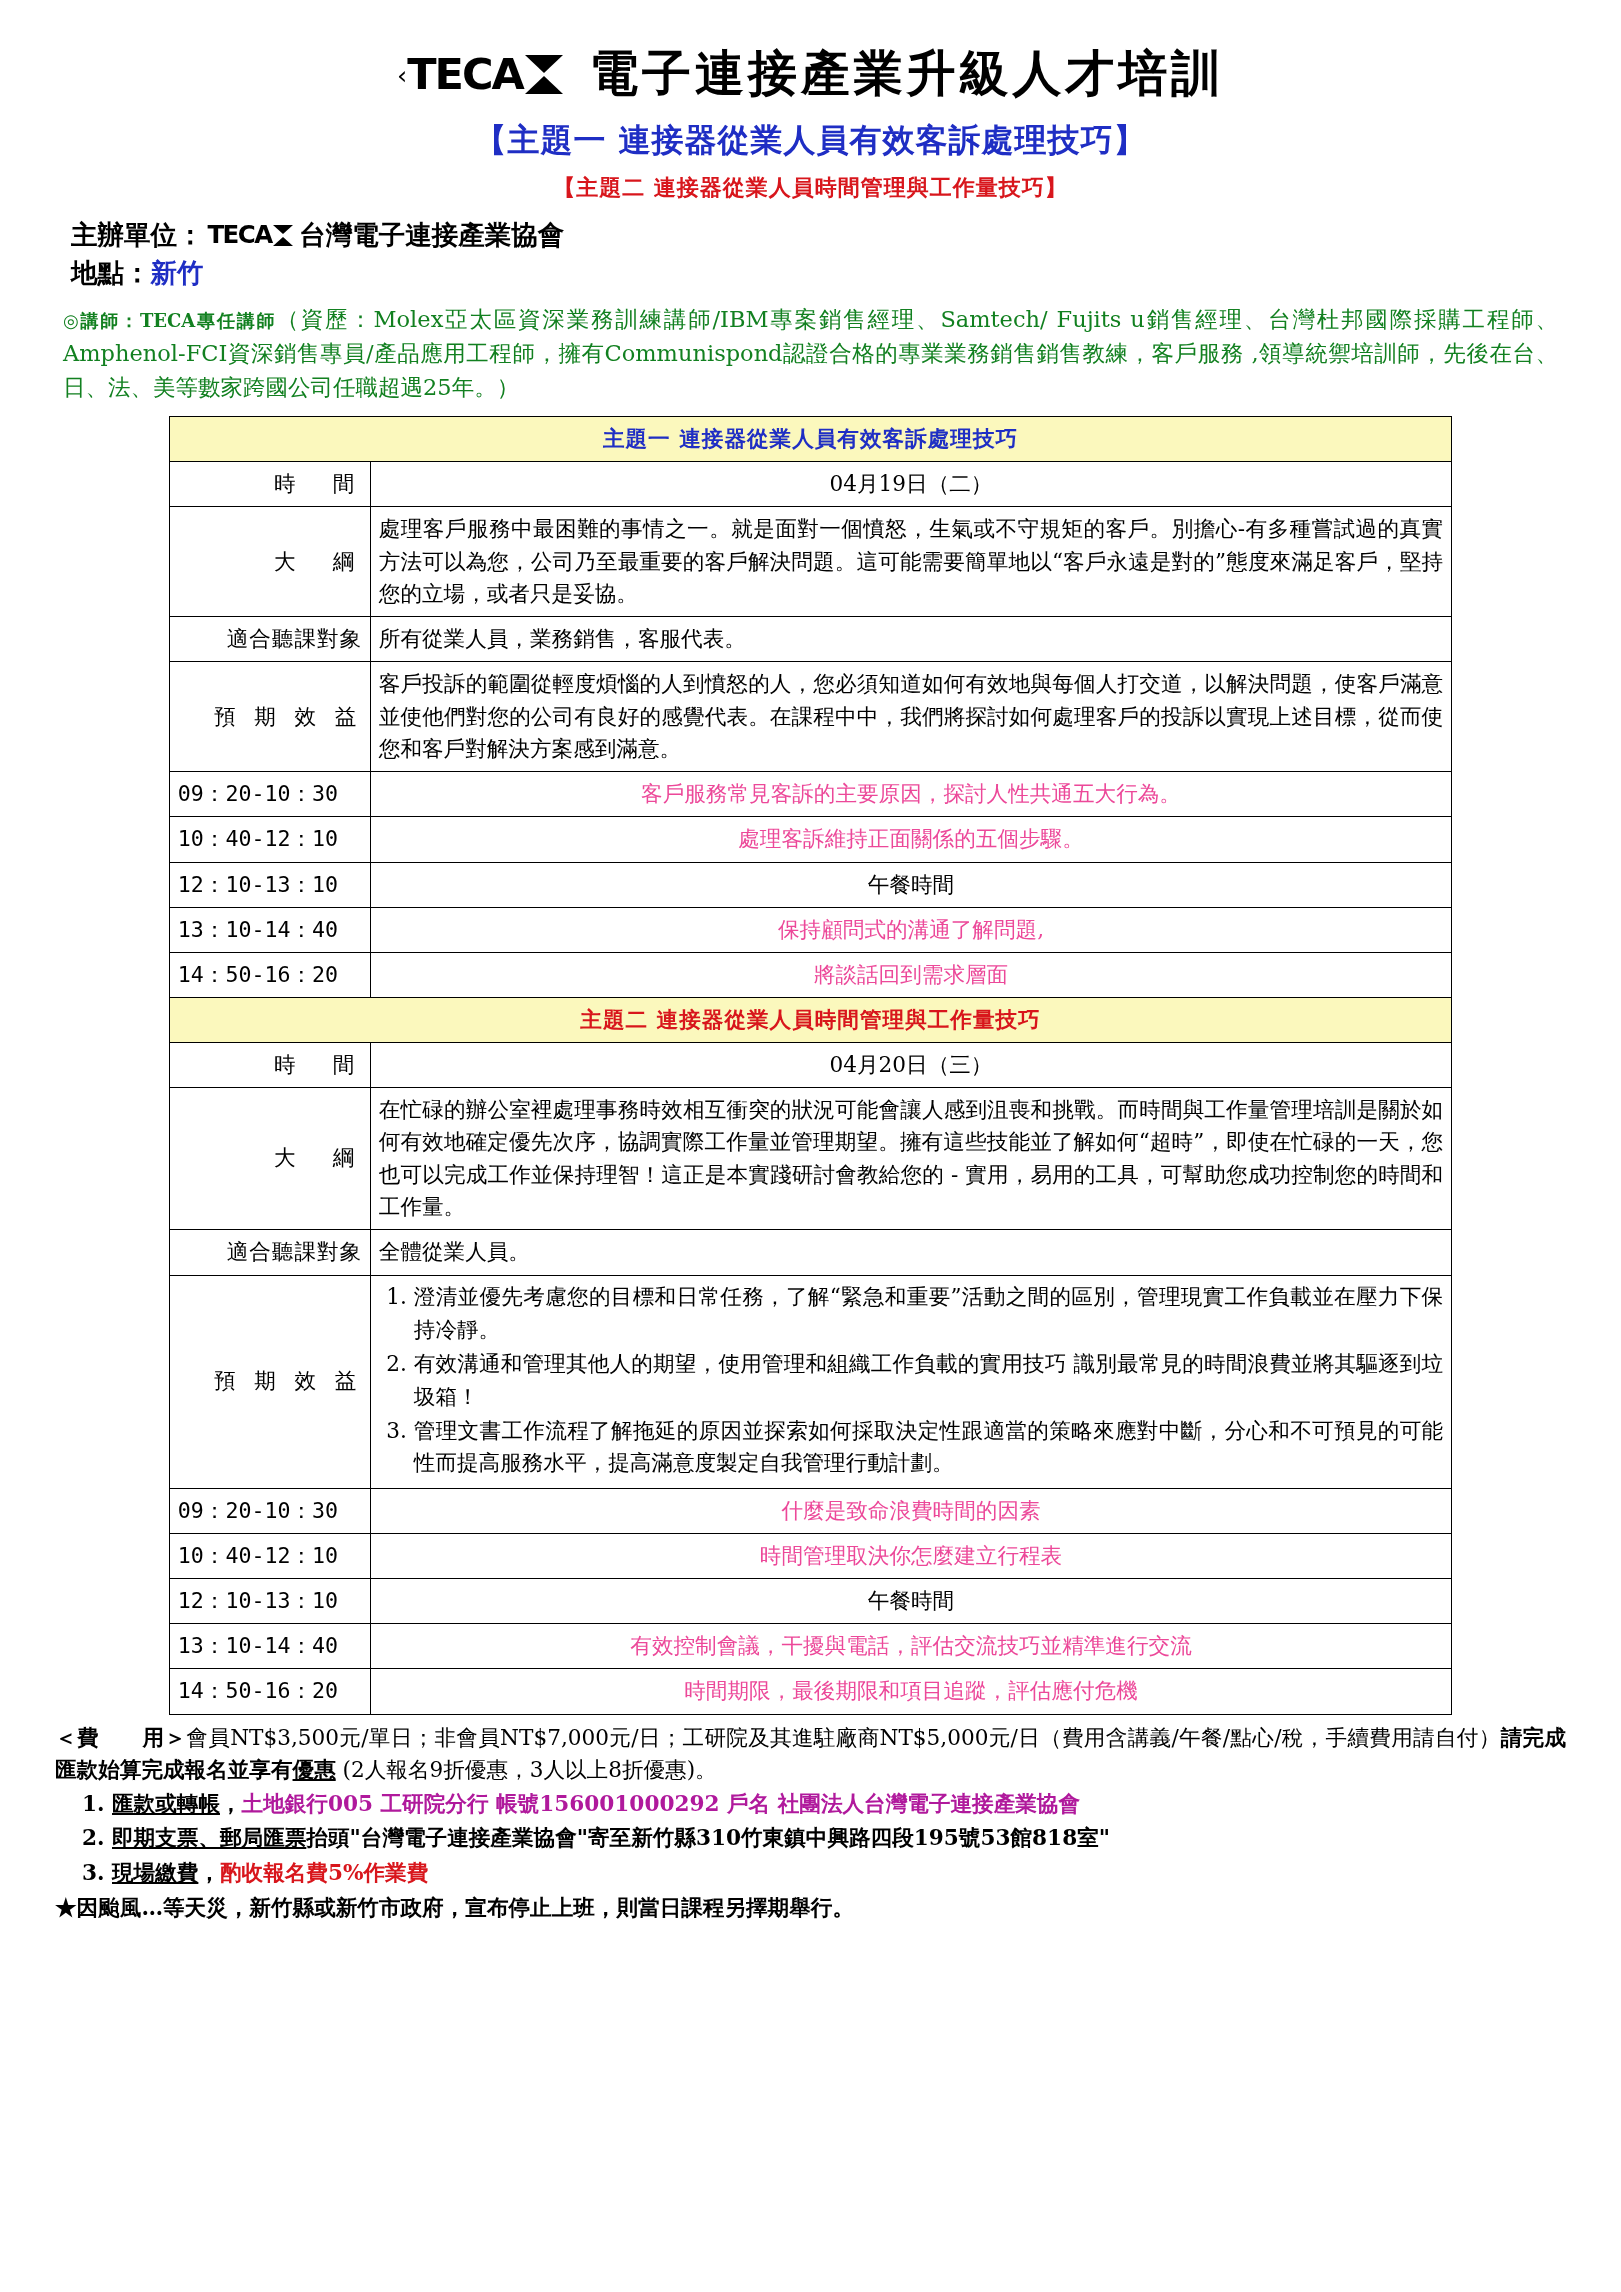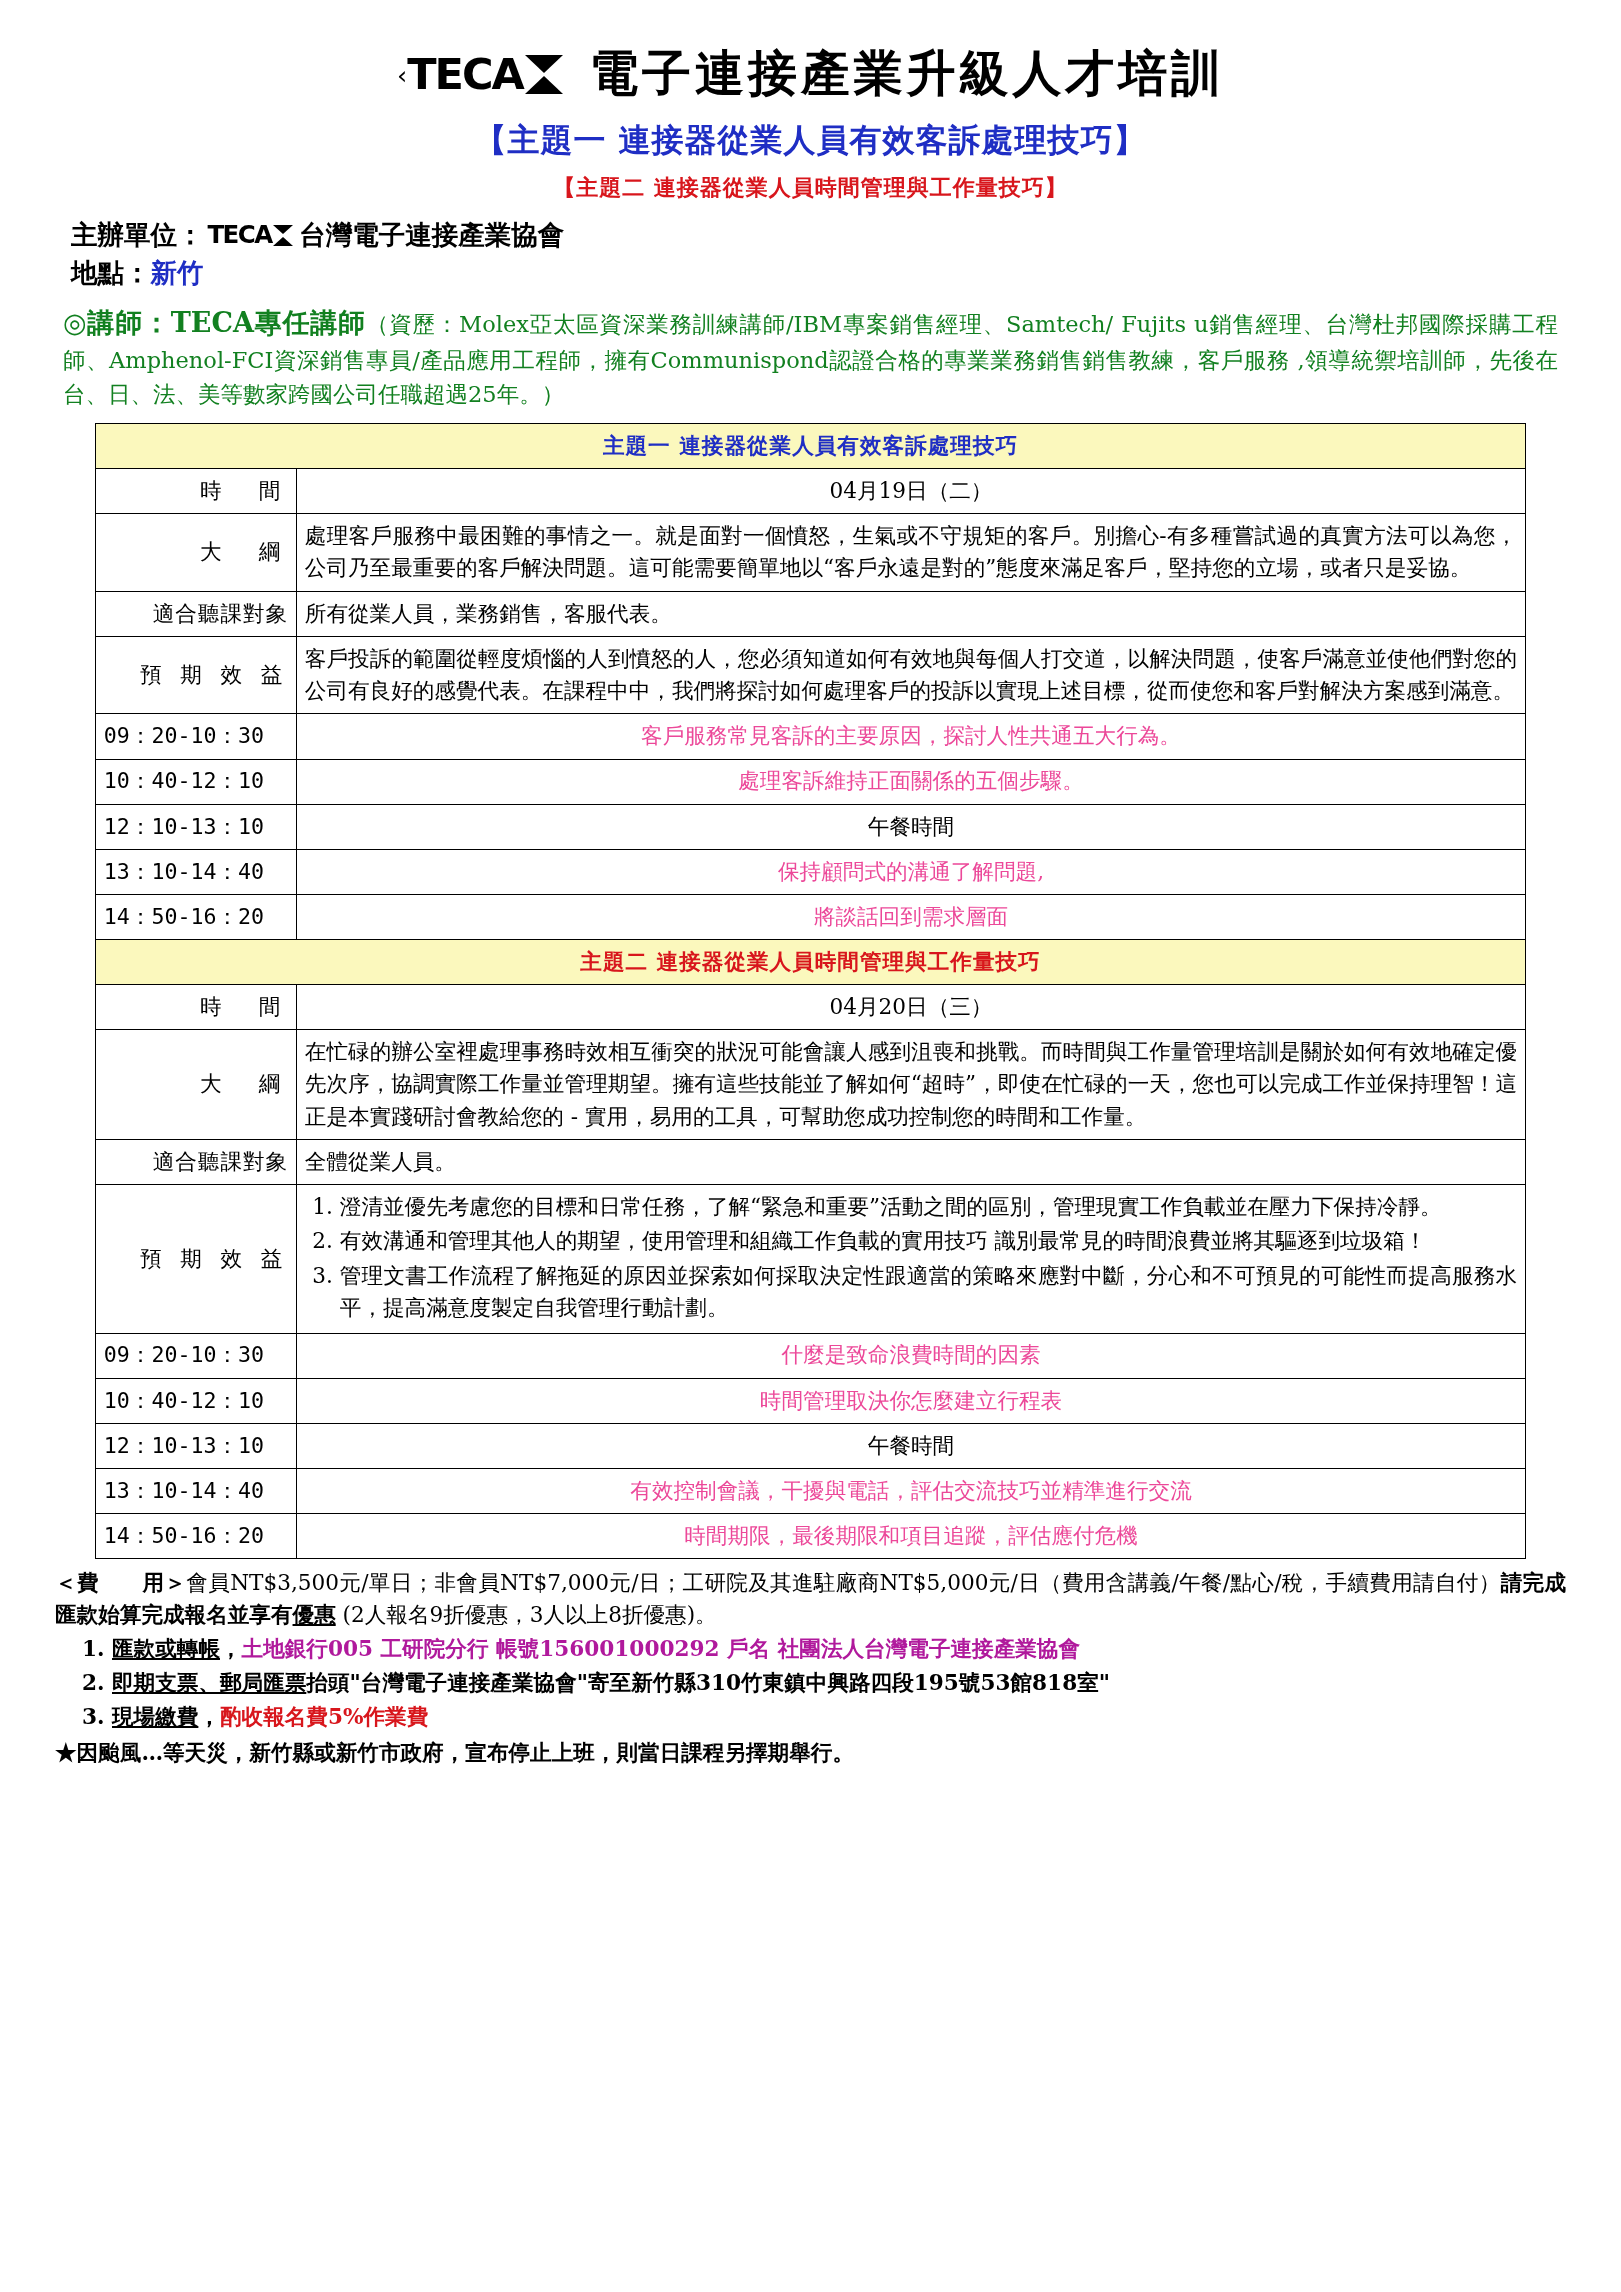--- a/index.html
+++ b/index.html
@@ -136,26 +136,26 @@
   .blue-txt { color: #1f2ec4; }
 
   .lecturer {
     margin: 9.8px 63px 0 63px;
     color: #128020;
     font-family: "DejaVu Serif", "Liberation Serif", serif;
     font-size: 22.5px;
     line-height: 1.52;
     text-align: justify;
   }
-  .lecturer .lead { font-weight: 700; font-size: 27px; }
+  .lecturer .lead { font-weight: 700; font-size: 18px; }
 
   
   table.sched {
     border-collapse: collapse;
-    width: 1431px;
+    width: 1283px;
     margin: 11.8px auto 0 auto;
     table-layout: fixed;
     font-family: "DejaVu Serif", "Liberation Serif", serif;
   }
   table.sched td {
     border: 1.5px solid #000;
     padding: 5.9px 7.8px;
     vertical-align: middle;
     font-size: 21.6px;
     line-height: 1.5;

